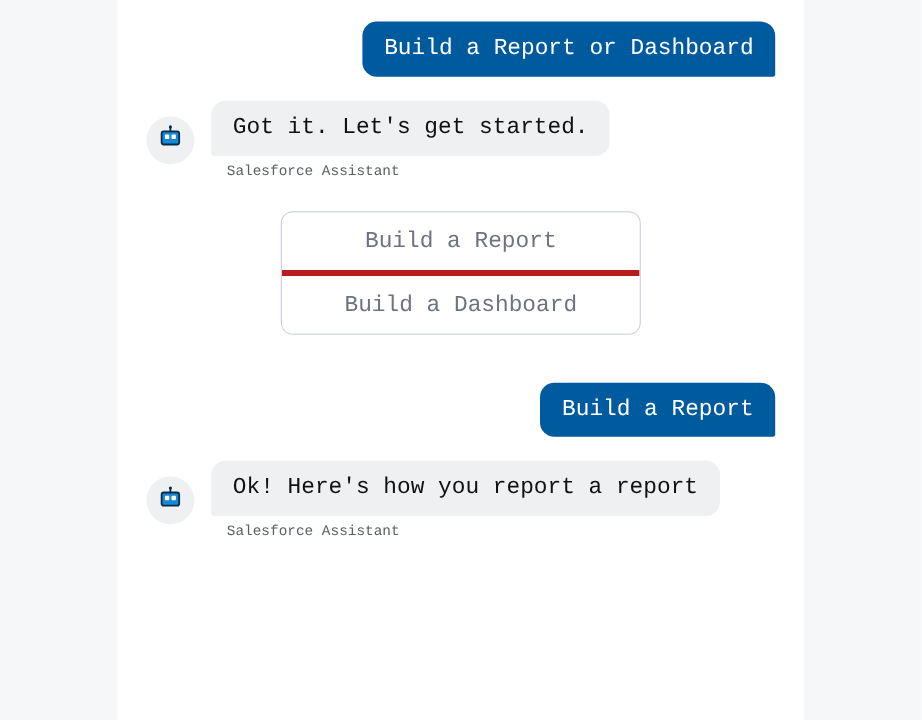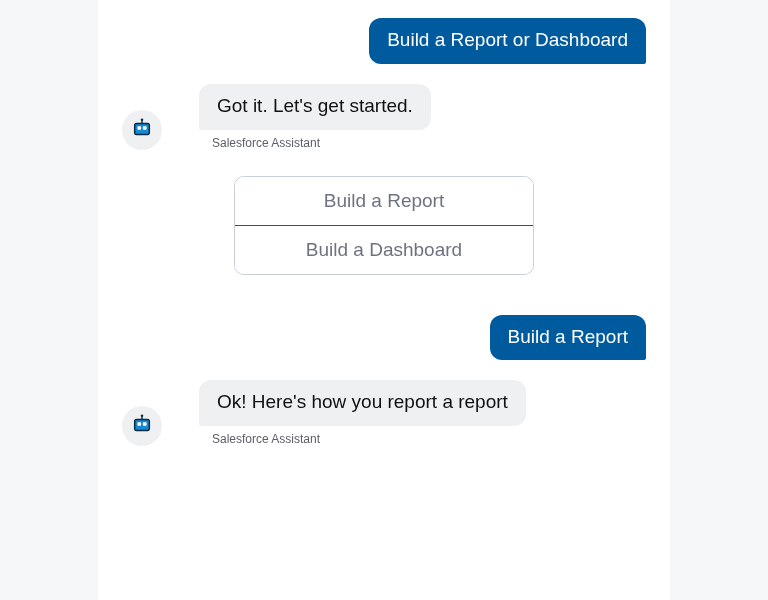--- a/index.html
+++ b/index.html
@@ -9,28 +9,29 @@
     background: #f6f7f9;
     display: flex;
     justify-content: center;
   }
   .chat-panel {
     width: 572px;
     height: 600px;
     background: #ffffff;
     position: relative;
     padding: 18px 24px 0 24px;
+    font-family: Liberation Mono, monospace;
   }
   .msg-row {
     display: flex;
     width: 100%;
     margin-bottom: 20px;
   }
   .msg-row.user { justify-content: flex-end; }
-  .msg-row.bot  { justify-content: flex-start; align-items: flex-end; gap: 23px; }
+  .msg-row.bot  { justify-content: flex-start; align-items: center; }
   .bubble-user {
     background: #005a9e;
     color: #ffffff;
     font-size: 19px;
     line-height: 1.2;
     padding: 11px 18px 12px 18px;
     border-radius: 12px;
     border-bottom-right-radius: 2px;
     max-width: 85%;
   }
@@ -77,21 +78,21 @@
   }
   .option {
     text-align: center;
     font-size: 19px;
     color: #6d7380;
     padding: 13px 10px;
     background: #ffffff;
     cursor: pointer;
   }
   .option + .option {
-    border-top: 1px solid #b91c1c;
+    border-top: 5px solid #b91c1c;
   }
 </style>
 </head>
 <body>
 
 <div class="chat-panel">
 
   <div class="msg-row user">
     <div class="bubble-user">Build a Report or Dashboard</div>
   </div>

